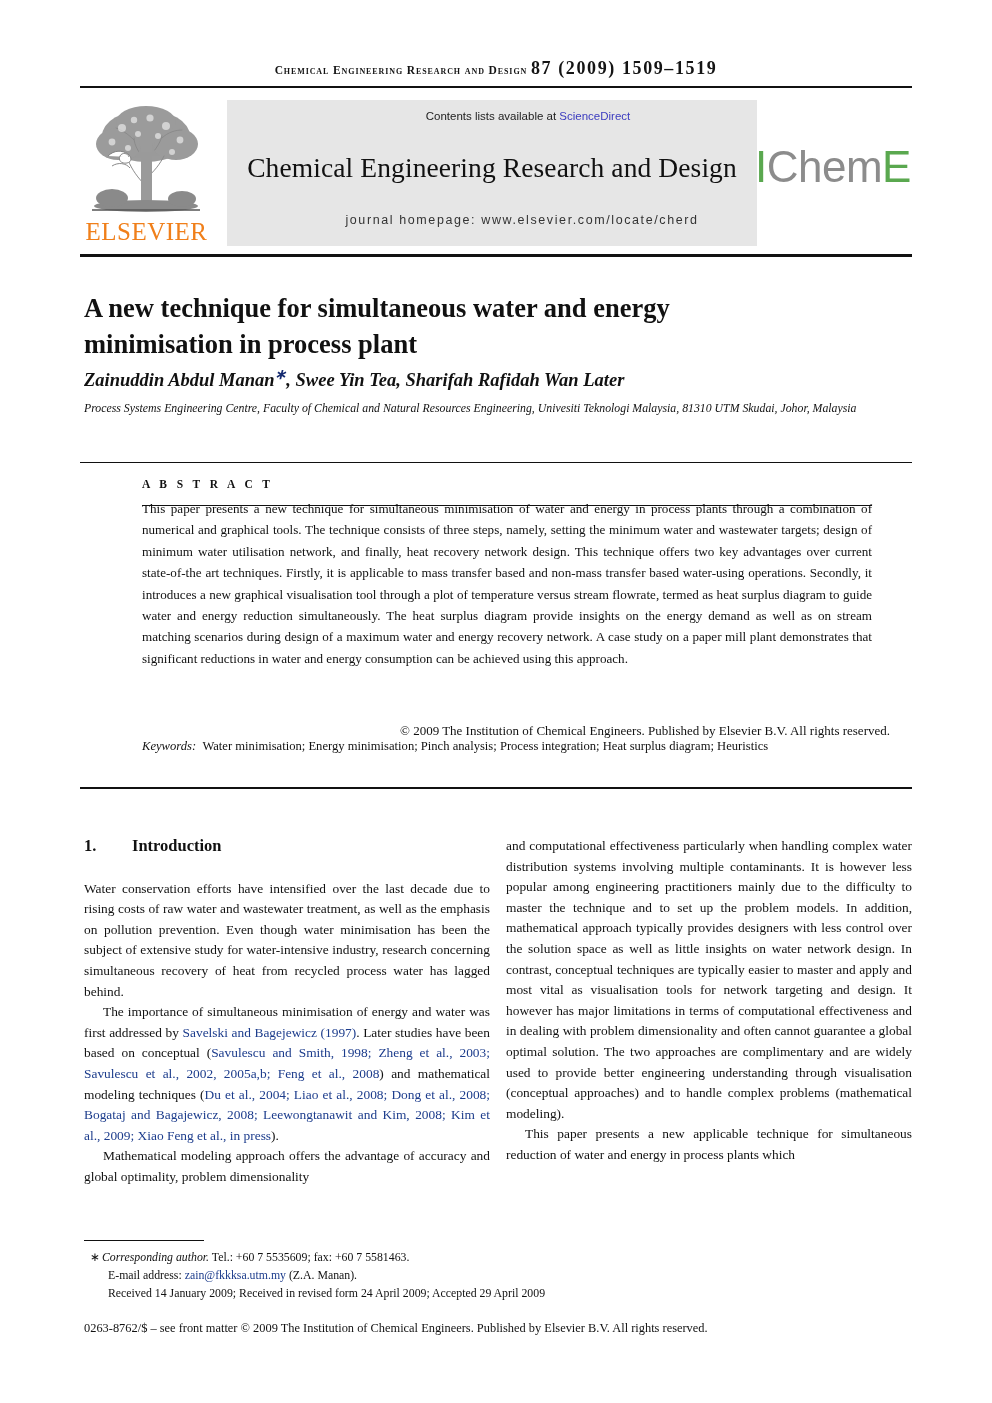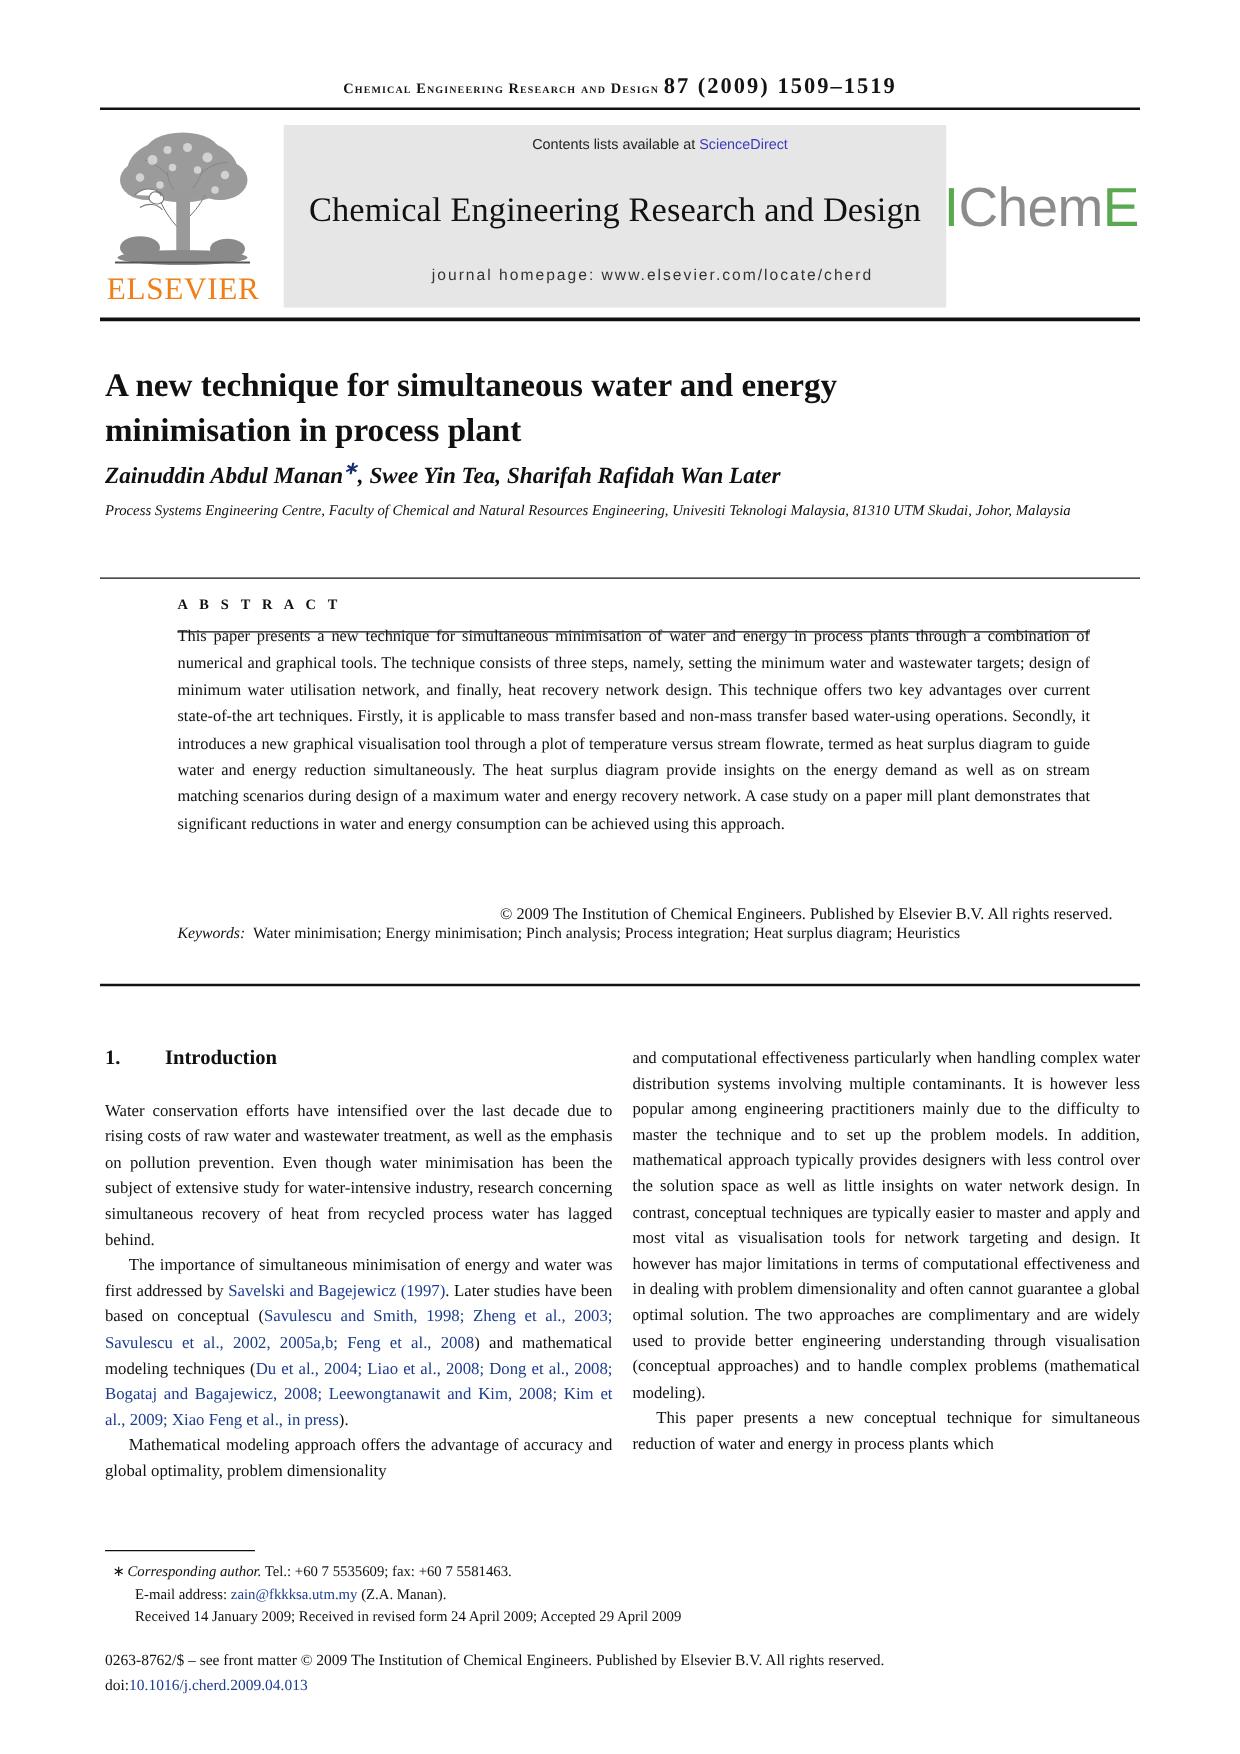--- a/index.html
+++ b/index.html
@@ -393,28 +393,27 @@
 
     <p>Water conservation efforts have intensified over the last decade due to rising costs of raw water and wastewater treatment, as well as the emphasis on pollution prevention. Even though water minimisation has been the subject of extensive study for water-intensive industry, research concerning simultaneous recovery of heat from recycled process water has lagged behind.</p>
 
     <p class="indent"><span>The importance of simultaneous minimisation of energy and water was first addressed by </span><span class="cite">Savelski and Bagejewicz (1997)</span><span>. Later studies have been based on conceptual (</span><span class="cite">Savulescu and Smith, 1998; Zheng et al., 2003; Savulescu et al., 2002, 2005a,b; Feng et al., 2008</span><span>) and mathematical modeling techniques (</span><span class="cite">Du et al., 2004; Liao et al., 2008; Dong et al., 2008; Bogataj and Bagajewicz, 2008; Leewongtanawit and Kim, 2008; Kim et al., 2009; Xiao Feng et al., in press</span><span>).</span></p>
 
     <p class="indent">Mathematical modeling approach offers the advantage of accuracy and global optimality, problem dimensionality</p>
   </div>
 
   <div class="col col-right">
     <p>and computational effectiveness particularly when handling complex water distribution systems involving multiple contaminants. It is however less popular among engineering practitioners mainly due to the difficulty to master the technique and to set up the problem models. In addition, mathematical approach typically provides designers with less control over the solution space as well as little insights on water network design. In contrast, conceptual techniques are typically easier to master and apply and most vital as visualisation tools for network targeting and design. It however has major limitations in terms of computational effectiveness and in dealing with problem dimensionality and often cannot guarantee a global optimal solution. The two approaches are complimentary and are widely used to provide better engineering understanding through visualisation (conceptual approaches) and to handle complex problems (mathematical modeling).</p>
-    <p class="indent">This paper presents a new conceptual technique for simultaneous reduction of water and energy in process plants which</p>
+    <p class="indent">This paper presents a new applicable technique for simultaneous reduction of water and energy in process plants which</p>
   </div>
 
   <div class="foot-rule"></div>
   <div class="footnote">
     <div class="ln1"><span class="star">∗</span><i>Corresponding author.</i><span> Tel.: +60 7 5535609; fax: +60 7 5581463.</span></div>
     <div class="ln2"><span>E-mail address: </span><span class="mailto">zain@fkkksa.utm.my</span><span> (Z.A. Manan).</span></div>
     <div class="ln3">Received 14 January 2009; Received in revised form 24 April 2009; Accepted 29 April 2009</div>
   </div>
 
   <div class="imprint">
     <div>0263-8762/$ – see front matter © 2009 The Institution of Chemical Engineers. Published by Elsevier B.V. All rights reserved.</div>
-    <div><span>doi:</span><span class="doi">10.1016/j.cherd.2009.04.013</span></div>
   </div>
 
 </div>
 
 </body></html>

